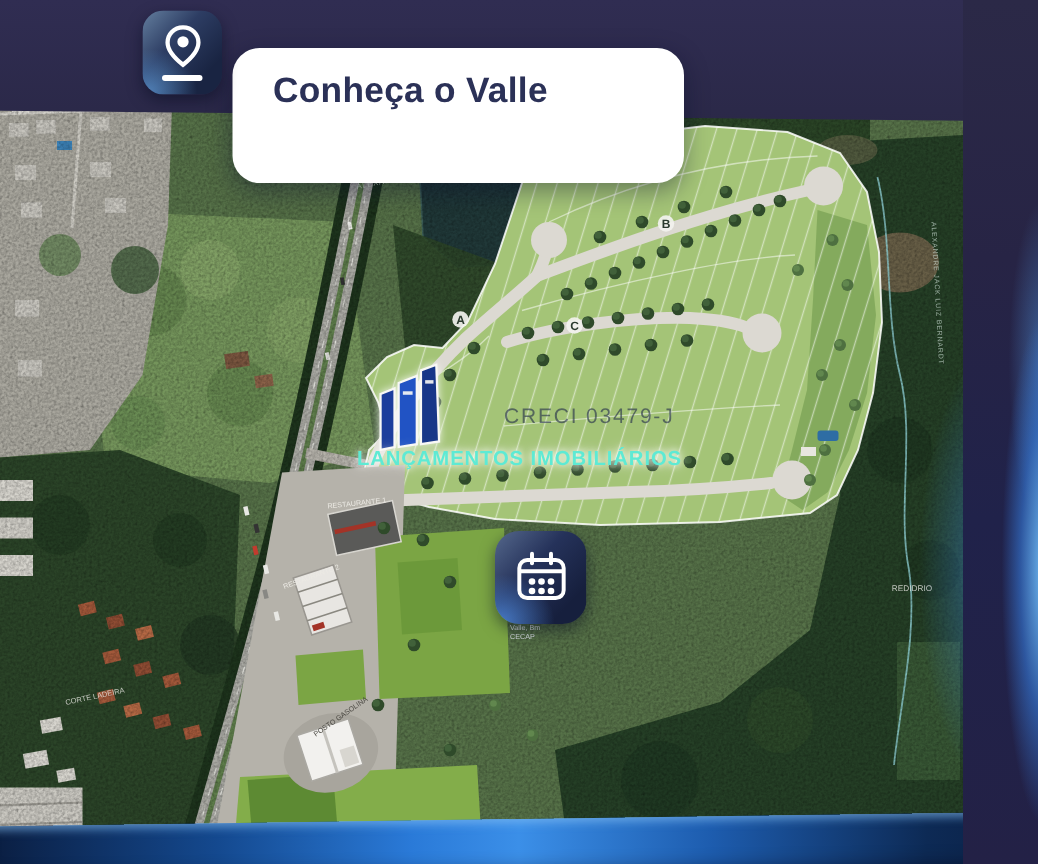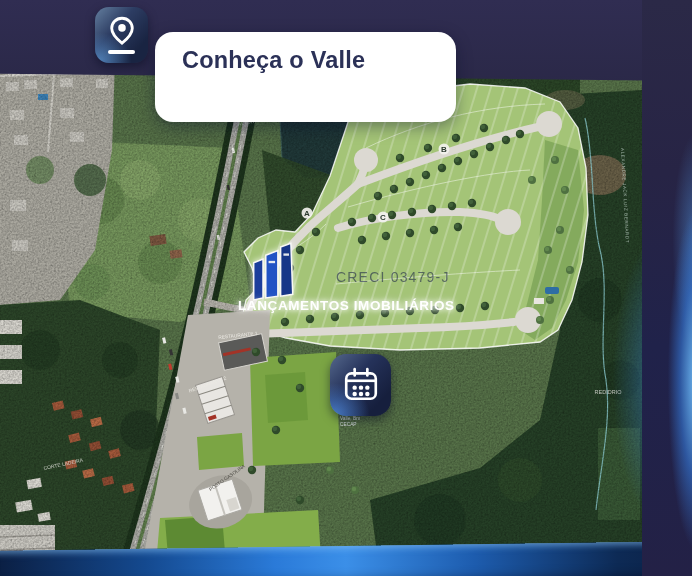--- a/index.html
+++ b/index.html
@@ -37,21 +37,21 @@
         background:radial-gradient(46px 40px at 8% 96%,rgba(92,150,210,.75),rgba(92,150,210,0) 70%),
                    linear-gradient(133deg,#647f9f 0%,#2d3d63 38%,#192442 78%);}
   .pin-underline{width:27px;height:3.5px;background:#fff;border-radius:2px;margin-top:2px;}
   .badge-cal{left:330px;top:354px;width:61px;height:62px;border-radius:16px;z-index:8;
         background:radial-gradient(50px 44px at 6% 98%,rgba(80,140,225,.8),rgba(80,140,225,0) 72%),
                    linear-gradient(133deg,#55688c 0%,#25325a 40%,#161f3d 80%);}
   .logo{position:absolute;left:236px;top:240px;width:252px;height:78px;z-index:7;}
   .logo-glyph{position:absolute;left:14px;top:0;filter:drop-shadow(0 0 3px rgba(255,255,255,.85));}
   .logo-brand{position:absolute;left:62px;top:16px;font-size:35px;font-weight:bold;letter-spacing:2px;color:#1e46aa;
         text-shadow:0 0 6px #fff,0 0 12px rgba(255,255,255,.9),1px 1px 0 rgba(255,255,255,.7);}
-  .logo-tagline{position:absolute;left:2px;top:58px;font-size:13.5px;font-weight:bold;letter-spacing:.6px;color:#ffffff;
+  .logo-tagline{position:absolute;left:2px;top:58px;font-size:13.5px;font-weight:bold;letter-spacing:.6px;color:#5eead4;
         text-shadow:0 0 5px #fff,0 0 9px rgba(255,255,255,.85);}
   .logo-creci{position:absolute;left:100px;top:13px;font-size:14px;letter-spacing:1.2px;color:rgba(35,45,75,.62);margin-top:16px;}
 </style>
 </head>
 <body>
 
 <div class="stage">
 
   <svg class="map" viewBox="0 0 692 576">
     <defs>

